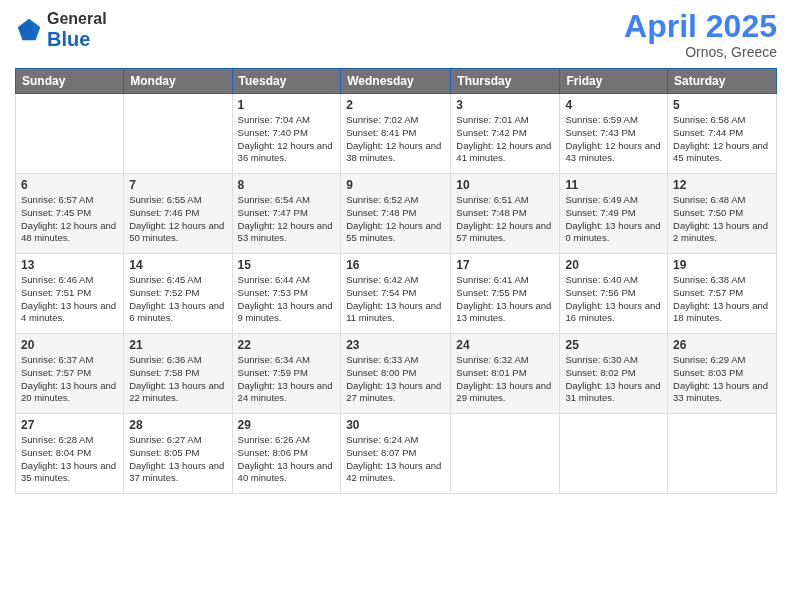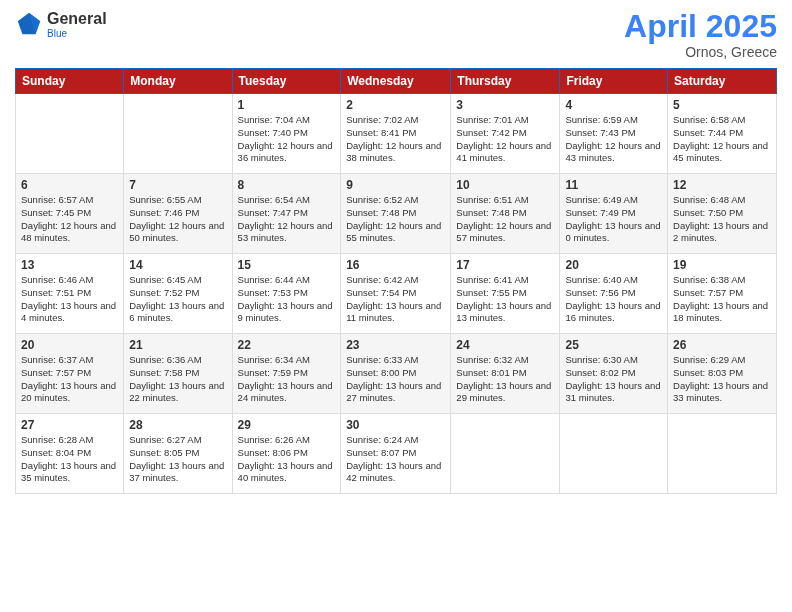--- a/index.html
+++ b/index.html
@@ -45,21 +45,21 @@
       font-size: 14px;
       color: #555;
       margin-top: 2px;
     }
     .calendar-table {
       width: 100%;
       border-collapse: collapse;
       border: 1px solid #ccc;
     }
     .calendar-table th {
-      background-color: #b91c1c;
+      background-color: #737373;
       color: #fff;
       text-align: left;
       padding: 5px 6px;
       font-size: 12px;
       font-weight: bold;
       border: 1px solid #1565c0;
     }
     .calendar-table td {
       vertical-align: top;
       padding: 4px 5px;
@@ -91,21 +91,21 @@
 
 <div class="page">
   <div class="header">
     <div class="logo">
       <svg class="logo-icon" viewBox="0 0 30 30">
         <polygon points="15,3 27,12 22,26 8,26 3,12" fill="#1565c0"></polygon>
         <polygon points="15,3 27,12 22,26" fill="#1976d2" opacity="0.6"></polygon>
       </svg>
       <div>
         <div style="font-size:16px;font-weight:bold;color:#333;line-height:1.1;">General</div>
-        <div style="font-size:10px;font-weight:normal;color:#1565c0;line-height:1.1;">Blue</div>
+        <div style="font-size:20px;font-weight:bold;color:#1565c0;line-height:1.1;">Blue</div>
       </div>
     </div>
     <div class="title-area">
       <div class="month-title">April 2025</div>
       <div class="location">Ornos, Greece</div>
     </div>
   </div>
 
   <table class="calendar-table">
     <thead>

